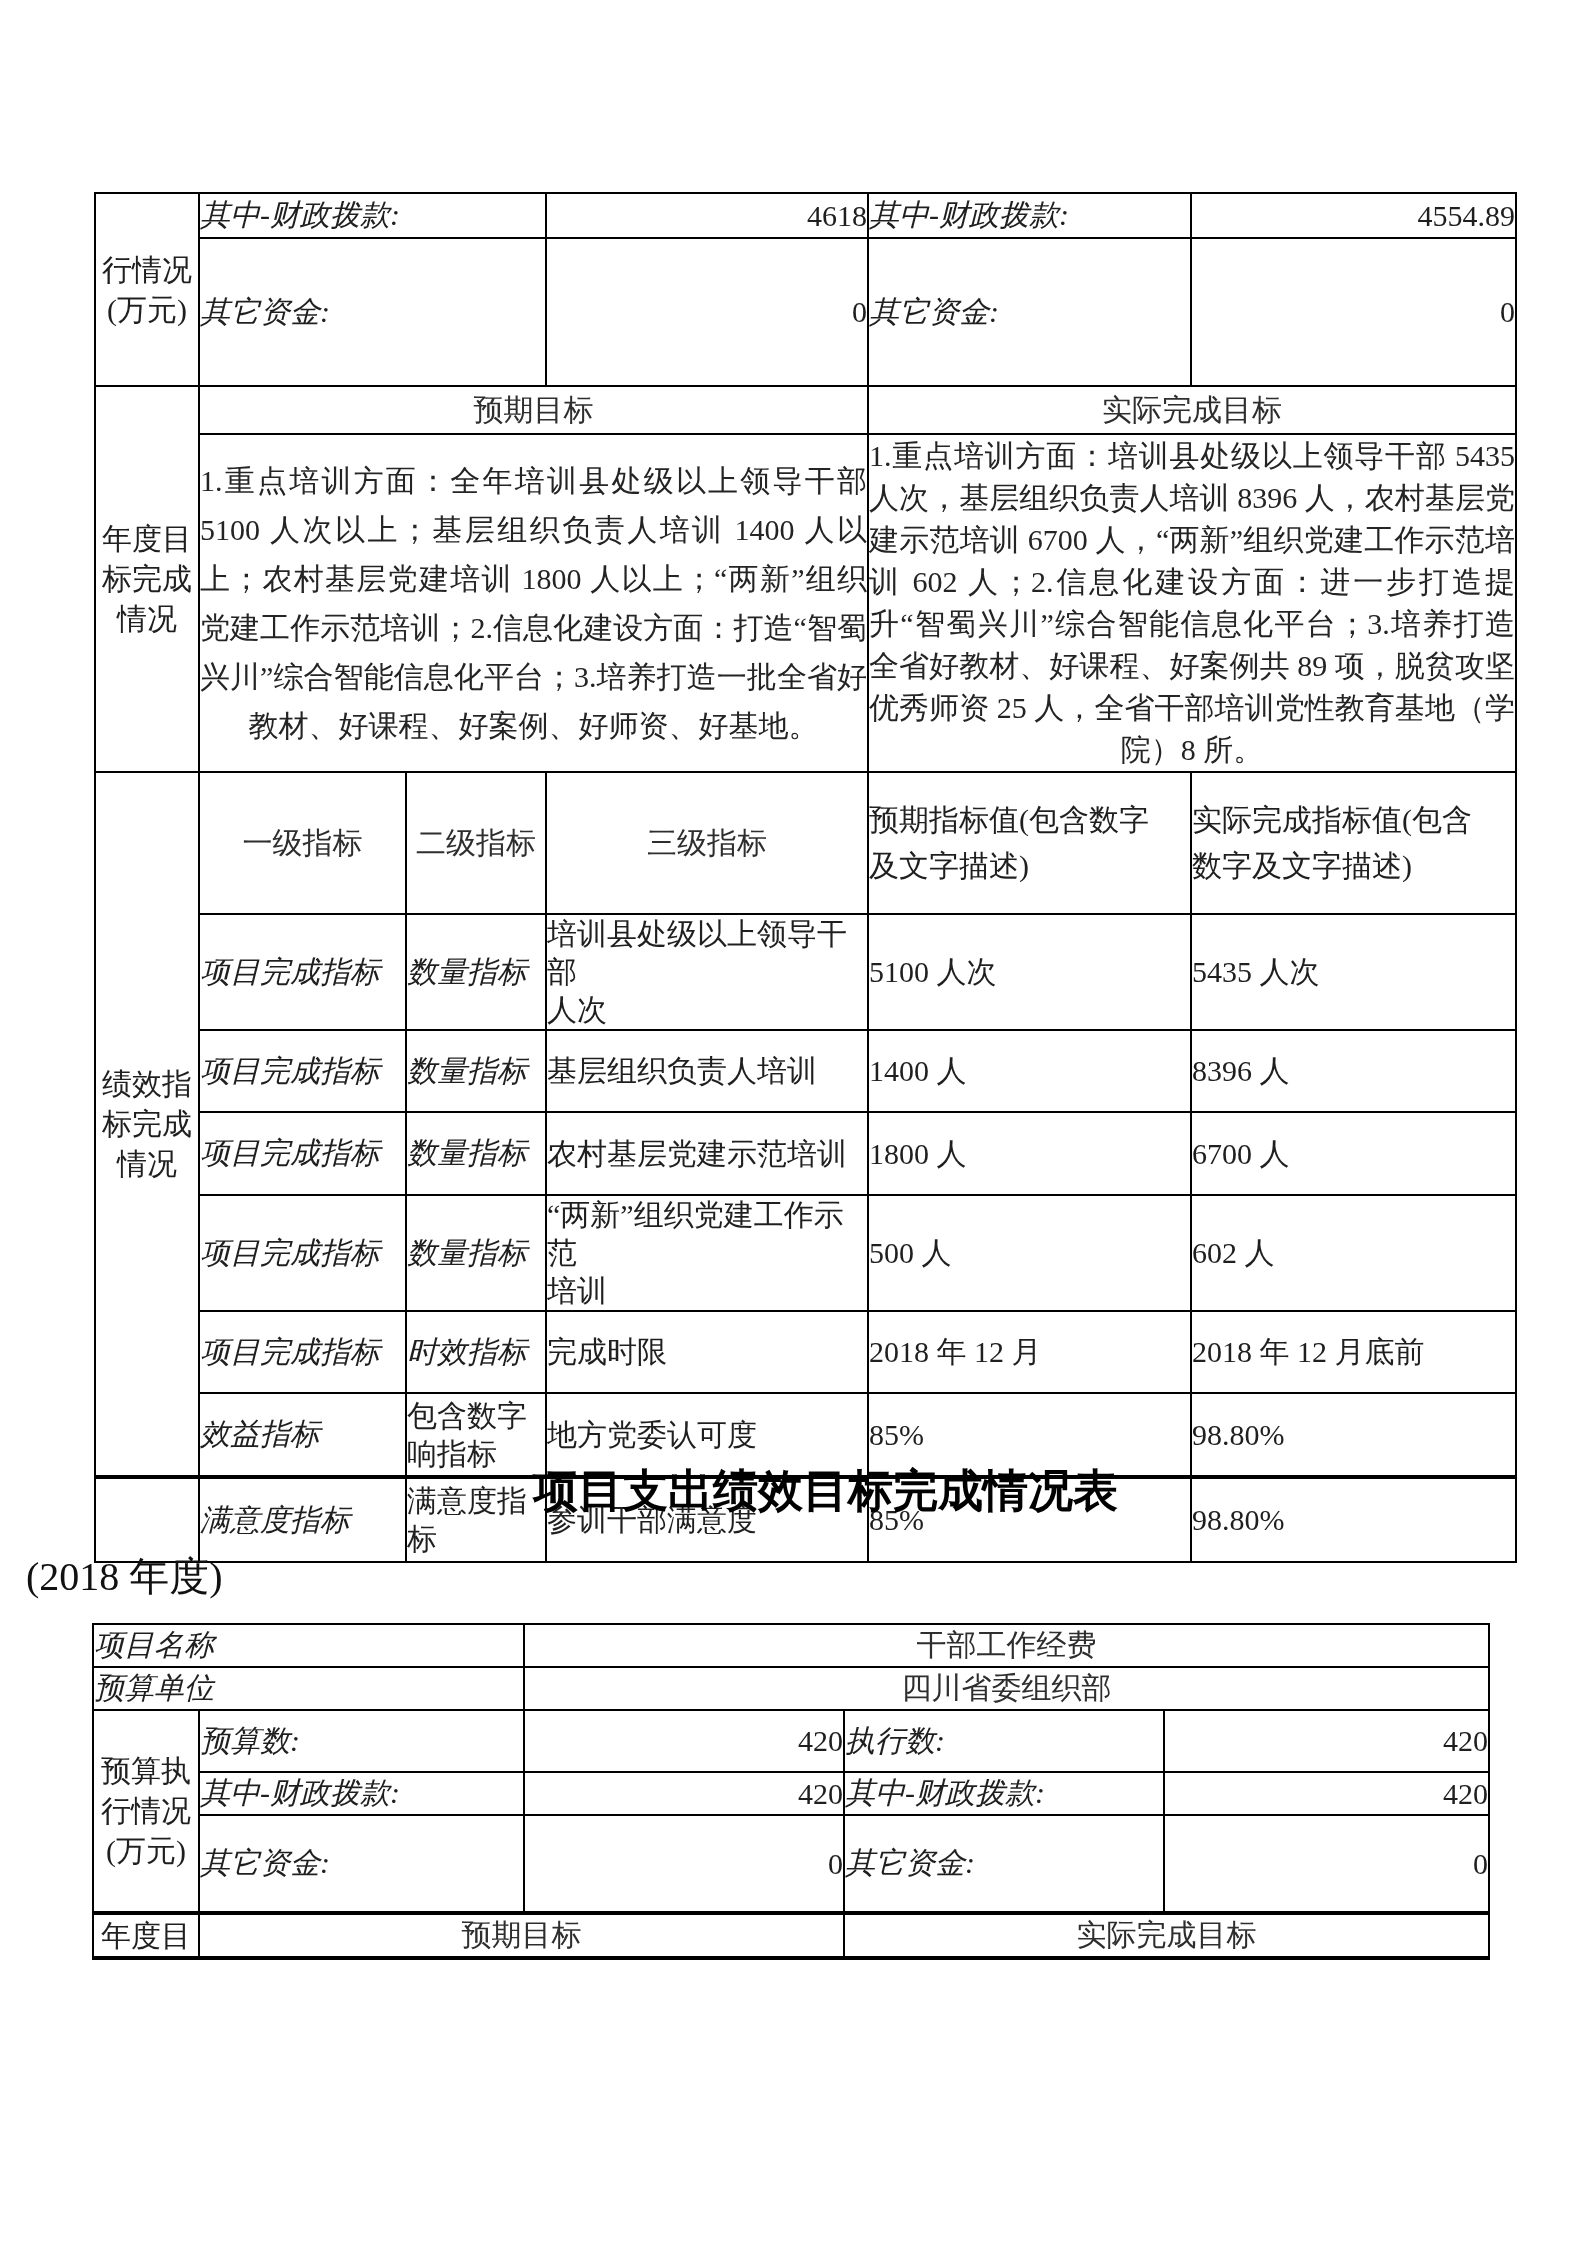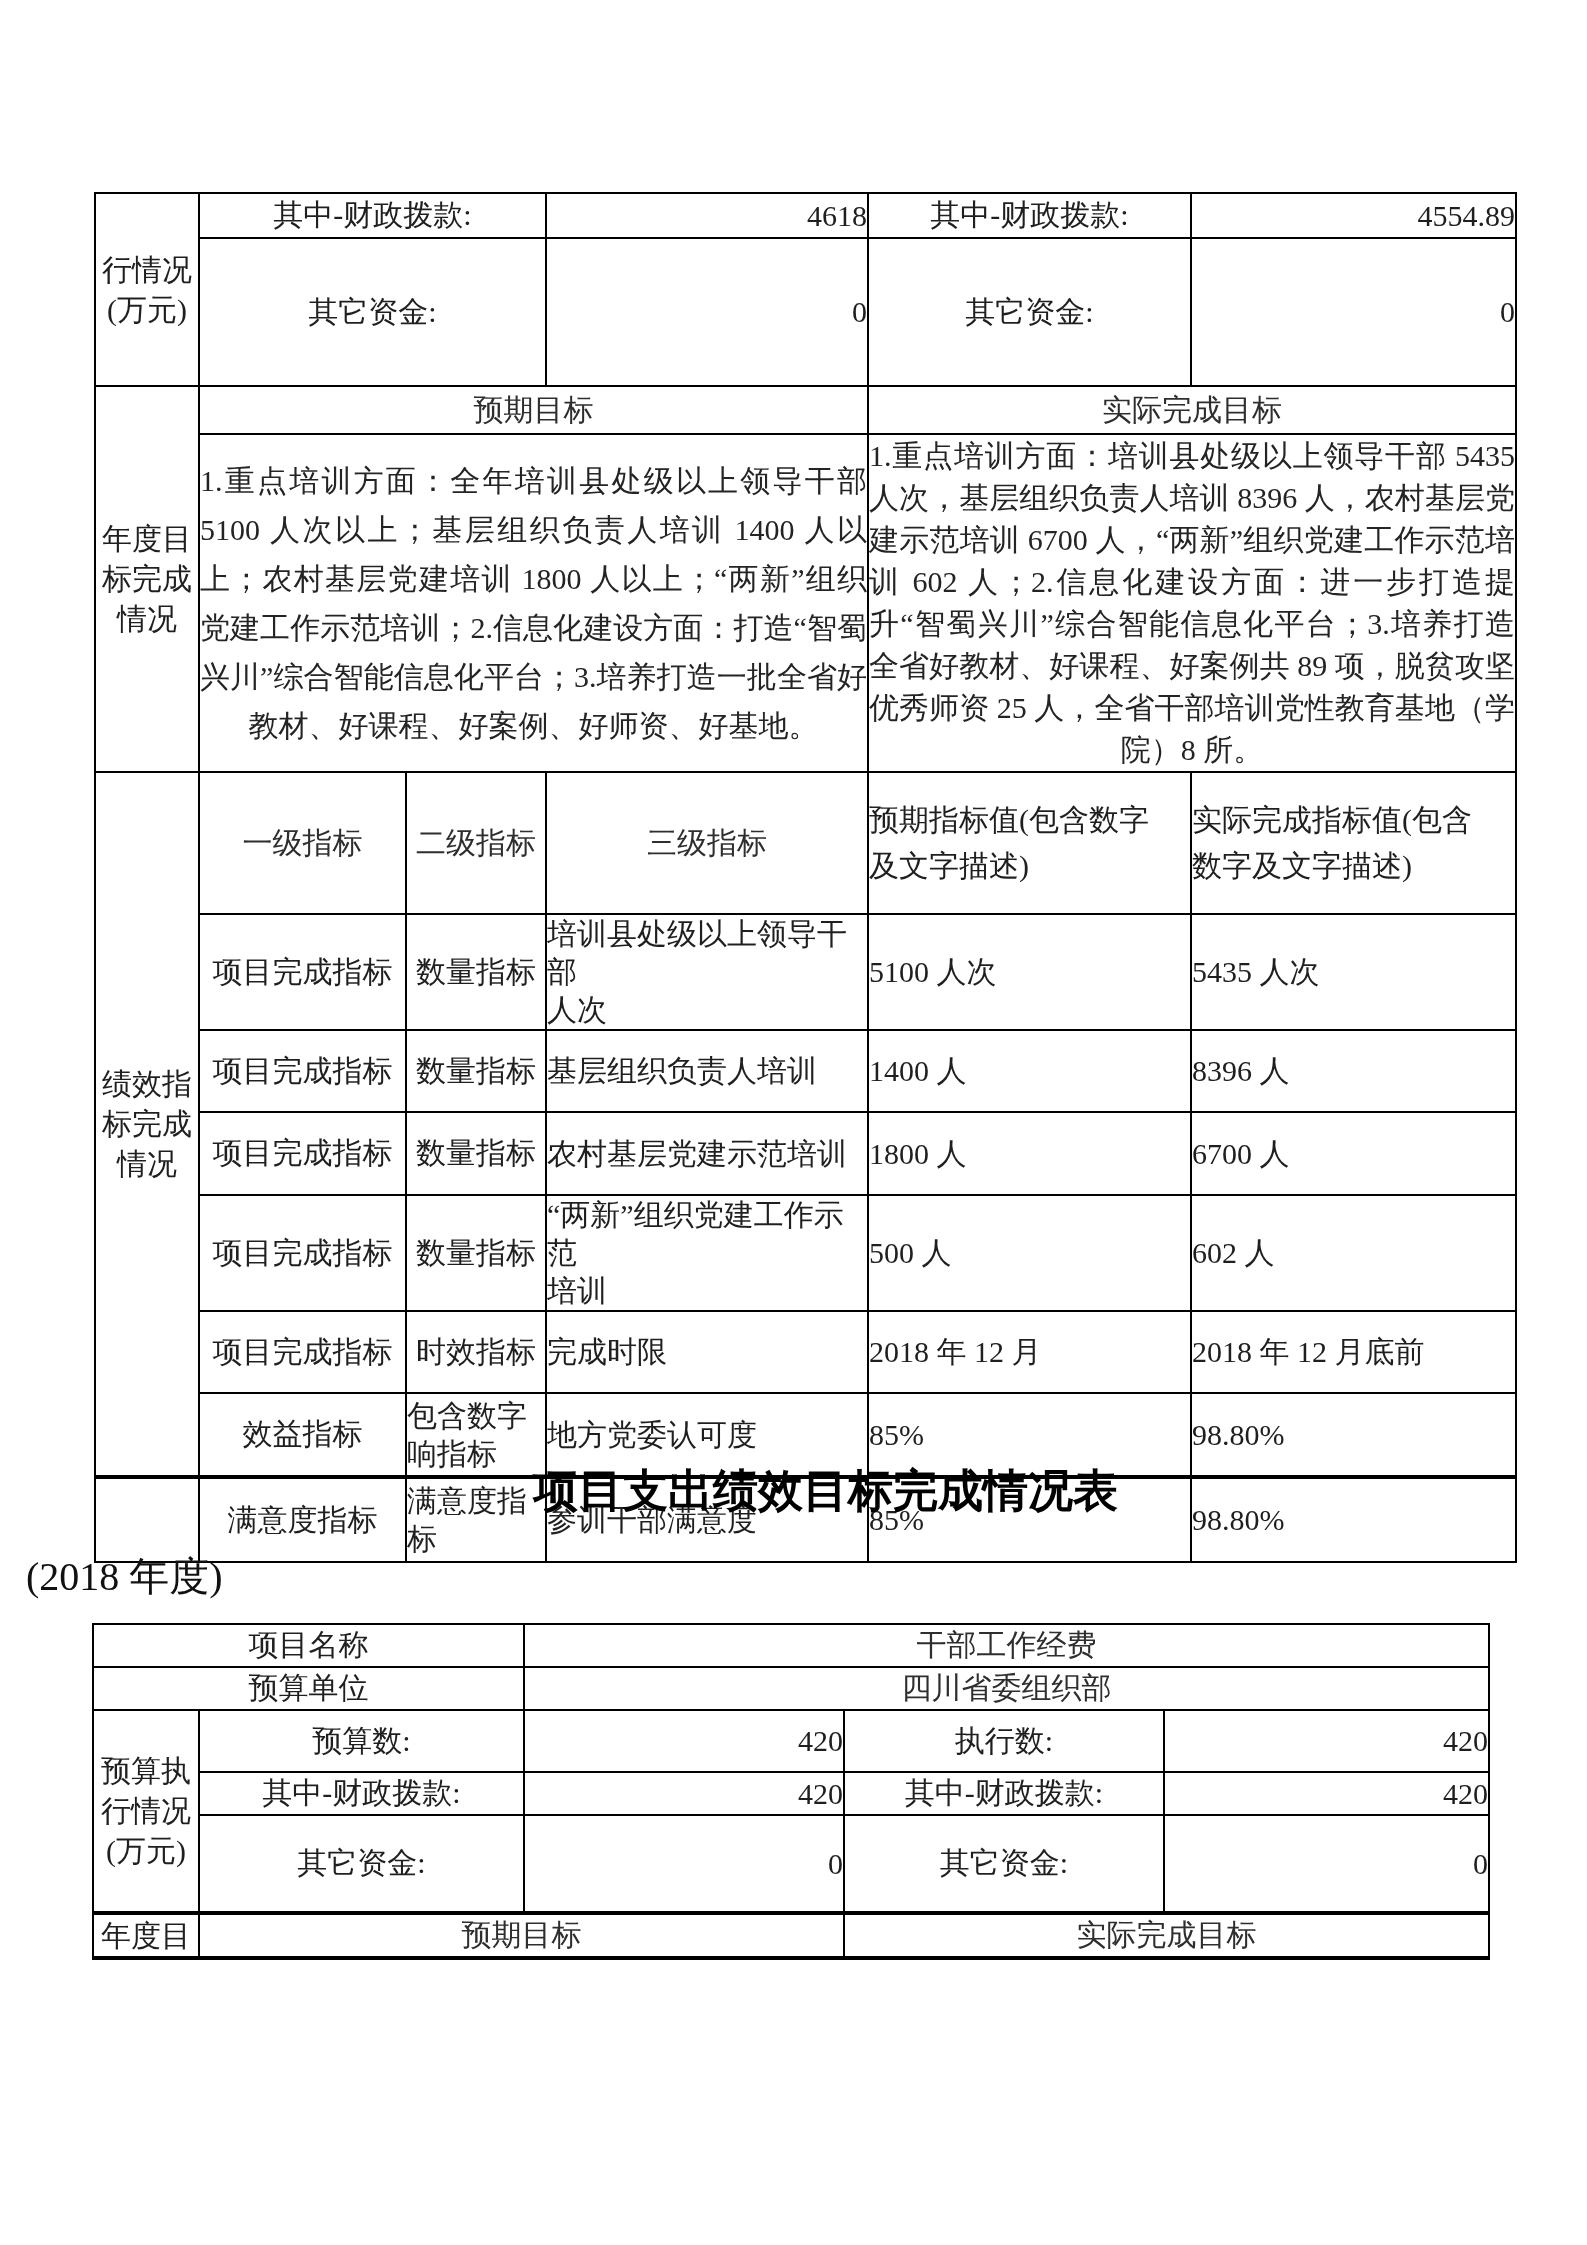--- a/index.html
+++ b/index.html
@@ -6,21 +6,21 @@
   .page{position:relative;width:1587px;height:2245px;background:#fff;overflow:hidden;
         font-family:"Liberation Serif","DejaVu Serif",serif;color:#1f1f1f;}
   table.t{border-collapse:collapse;table-layout:fixed;position:absolute;background:#fff;}
   table.t td{border:2px solid #000;vertical-align:middle;font-size:30px;padding:0;
              overflow:hidden;font-weight:normal;}
   .t1{left:94px;top:192px;width:1421px;}
   .t2{left:92px;top:1623px;width:1397px;border-bottom:4px solid #000;}
   
   .sb{text-align:center;white-space:pre-line;line-height:40px;}
   .vtop{vertical-align:top;padding-top:5px;}
-  .lbl{text-align:center;}
+  .lbl{font-style:italic;}
   .val{text-align:right;padding-right:8px;}
   .hdr{text-align:center;color:#2e2e2e;}
   .ctr{text-align:center;color:#2e2e2e;}
   .goal{text-align:justify;text-align-last:center;padding:0 12px;color:#242424;}
   .gl{line-height:49px;margin-left:12px;}
   .gr{line-height:42px;}
   .ind-td{font-size:28px;}
   .pre{white-space:pre-line;margin-left:12px;}
   .left{text-align:left;padding:0 6px;line-height:38px;}
   .hdr2{text-align:left;white-space:pre-line;line-height:46px;}

